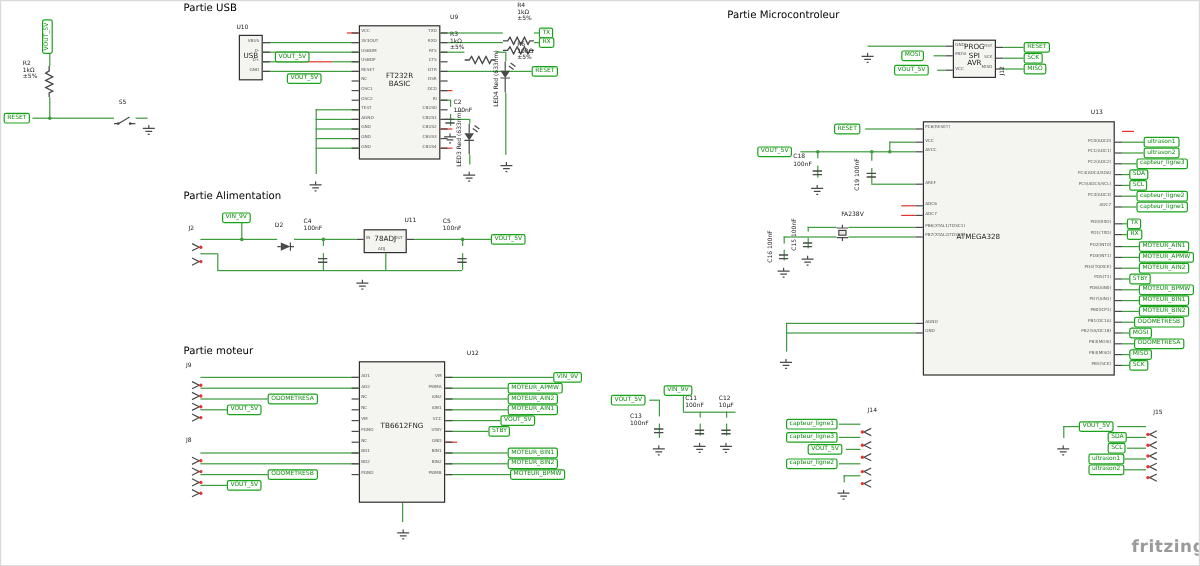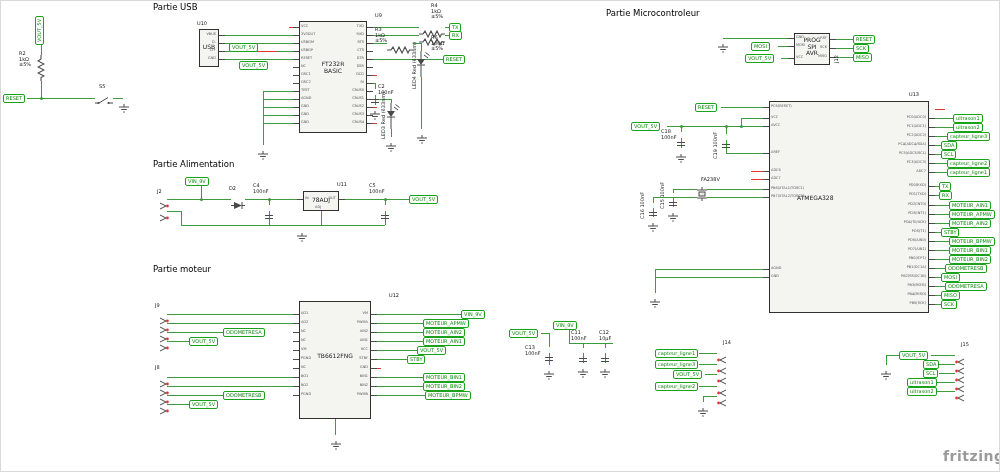--- a/index.html
+++ b/index.html
@@ -615,21 +615,21 @@
     <div class="nl" style="position: absolute; left: 948px; top: 236px;">MOTEUR_BPMW</div>
     <div class="nl" style="position: absolute; left: 948px; top: 245px;">MOTEUR_BIN1</div>
     <div class="nl" style="position: absolute; left: 948px; top: 254px;">MOTEUR_BIN2</div>
     <div class="nl" style="position: absolute; left: 944px; top: 263px;">ODOMETRESB</div>
     <div class="nl" style="position: absolute; left: 940px; top: 272px;">MOSI</div>
     <div class="nl" style="position: absolute; left: 944px; top: 281px;">ODOMETRESA</div>
     <div class="nl" style="position: absolute; left: 940px; top: 290px;">MISO</div>
     <div class="nl" style="position: absolute; left: 940px; top: 299px;">SCK</div>
     <div class="txt title" style="position: absolute; left: 152px; top: 2px;">Partie USB</div>
     <div class="txt title" style="position: absolute; left: 152px; top: 159px;">Partie Alimentation</div>
-    <div class="txt title" style="position: absolute; left: 152px; top: 264px;">Partie moteur</div>
+    <div class="txt title" style="position: absolute; left: 152px; top: 288px;">Partie moteur</div>
     <div class="txt title" style="position: absolute; left: 605px; top: 8px;">Partie Microcontroleur</div>
     <div class="txt" style="position: absolute; left: 196px; top: 20px;">U10</div>
     <div class="txt" style="position: absolute; left: 374px; top: 12px;">U9</div>
     <div class="txt" style="position: absolute; left: 430px; top: 2px;">R4
 1kΩ
 ±5%</div>
     <div class="txt" style="position: absolute; left: 374px; top: 26px;">R3
 1kΩ
 ±5%</div>
     <div class="txt" style="position: absolute; left: 430px; top: 34px;">R6

